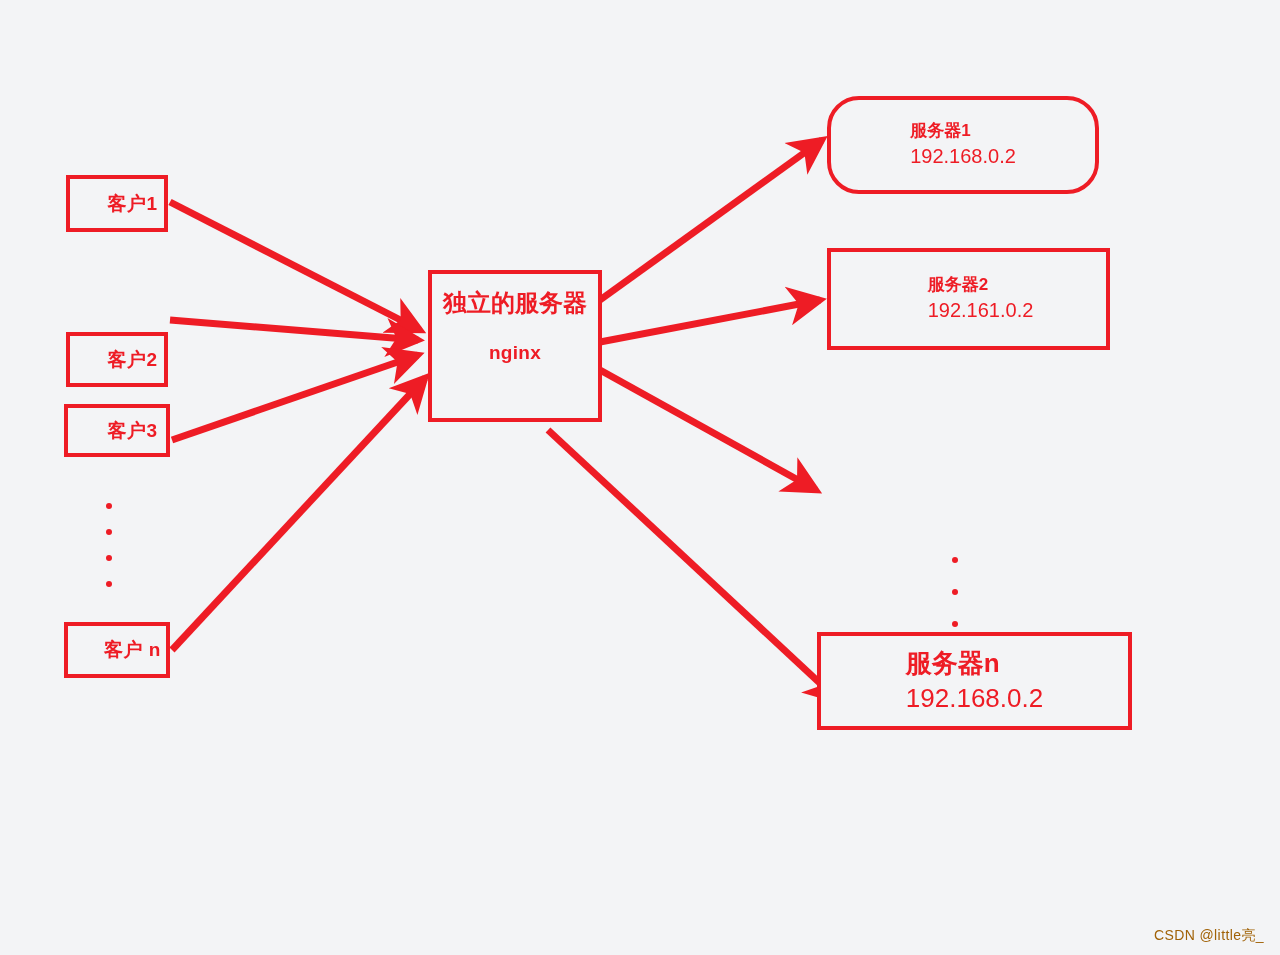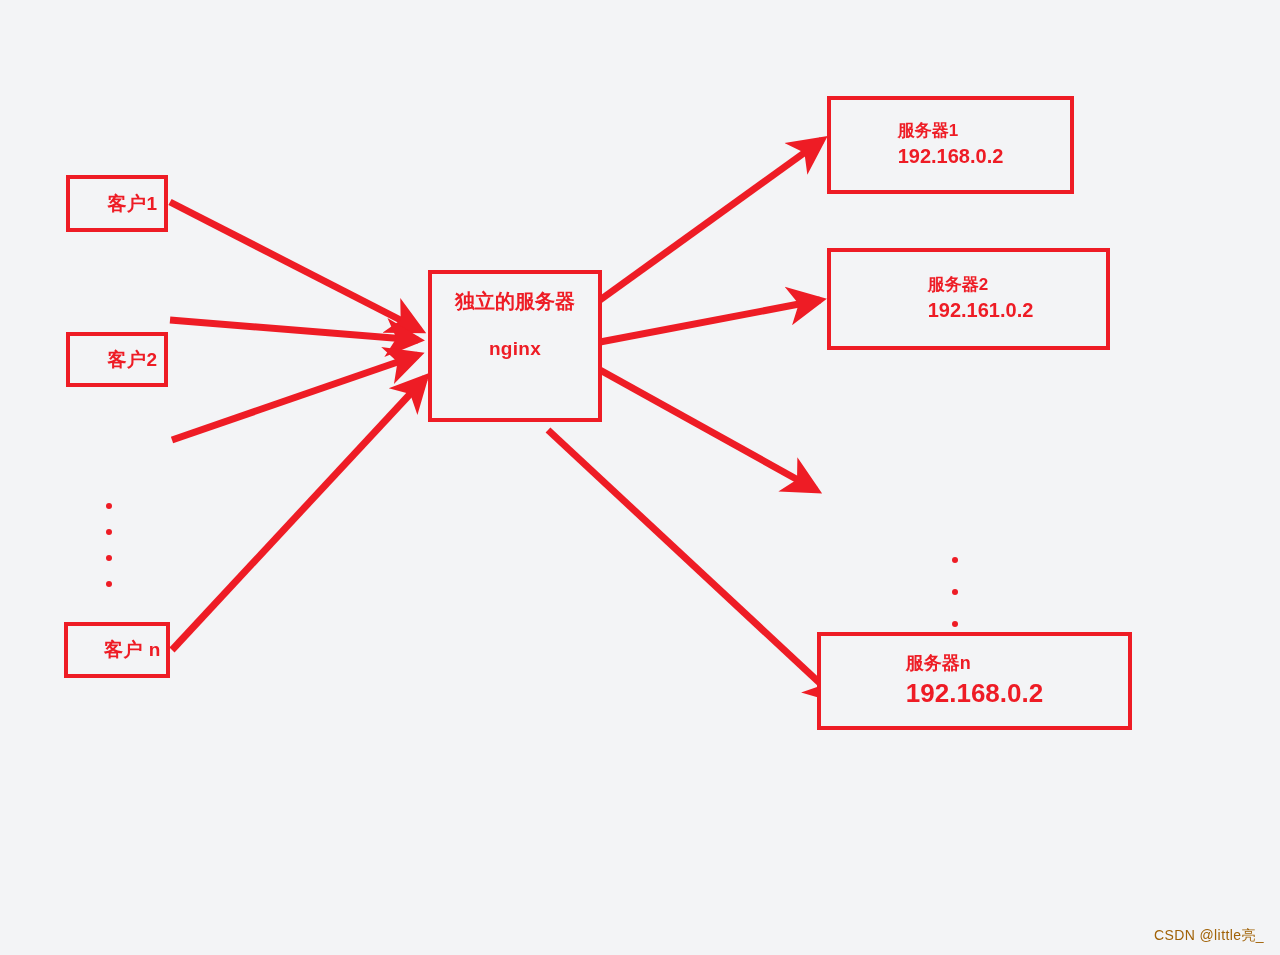--- a/index.html
+++ b/index.html
@@ -40,21 +40,21 @@
     font-size: 19px;
     font-weight: bold;
     letter-spacing: 0.5px;
     padding-left: 31px;
   }
   .center-box {
     justify-content: flex-start;
     padding-top: 16px;
   }
   .center-title {
-    font-size: 20px;
+    font-size: 24px;
     font-weight: bold;
     white-space: nowrap;
     line-height: 1.1;
     margin-left: 0;
   }
   .center-sub {
     font-size: 19px;
     font-weight: bold;
     margin-top: 26px;
     letter-spacing: 0.3px;
@@ -63,24 +63,24 @@
   .server-box {
     justify-content: center;
   }
   .server-name {
     font-size: 17px;
     font-weight: bold;
     line-height: 1.35;
   }
   .server-ip {
     font-size: 20px;
-    font-weight: bold;
+    font-weight: normal;
     line-height: 1.35;
   }
-  .server-box.big .server-name { font-size: 18px; }
+  .server-box.big .server-name { font-size: 26px; }
   .server-box.big .server-ip   { font-size: 26px; }
   .server-inner {
     text-align: left;
   }
   .dots {
     position: absolute;
     display: flex;
     flex-direction: column;
     align-items: center;
     z-index: 2;
@@ -127,38 +127,41 @@
   </svg>
 
   <div class="node client-box" style="left:66px; top:175px; width:102px; height:57px;">
     <span>客户1</span>
   </div>
 
   <div class="node client-box" style="left:66px; top:288px; width:102px; height:55px;margin-top:44px;">
     <span>客户2</span>
   </div>
 
+  <div class="node client-box" style="left:64px; top:404px; width:106px; height:53px;">
+    <span>客户3</span>
+  </div>
 
   <div class="dots" style="left:106px; top:503px; gap:20px;">
     <span class="dot"></span>
     <span class="dot"></span>
     <span class="dot"></span>
     <span class="dot"></span>
   </div>
 
   <div class="node client-box" style="left:64px; top:622px; width:106px; height:56px;">
     <span>客户 n</span>
   </div>
 
   <div class="node center-box" style="left:428px; top:270px; width:174px; height:152px;">
     <span class="center-title">独立的服务器</span>
     <span class="center-sub">nginx</span>
   </div>
 
-  <div class="node server-box" style="left:827px; top:96px; width:247px; height:98px;">
+  <div class="node server-box" style="left:827px; top:96px; width:272px; height:98px;border-radius:32px;">
     <div class="server-inner">
       <div class="server-name">服务器1</div>
       <div class="server-ip">192.168.0.2</div>
     </div>
   </div>
 
   <div class="node server-box" style="left:827px; top:248px; width:283px; height:102px;padding-left:24px;">
     <div class="server-inner">
       <div class="server-name">服务器2</div>
       <div class="server-ip">192.161.0.2</div>

